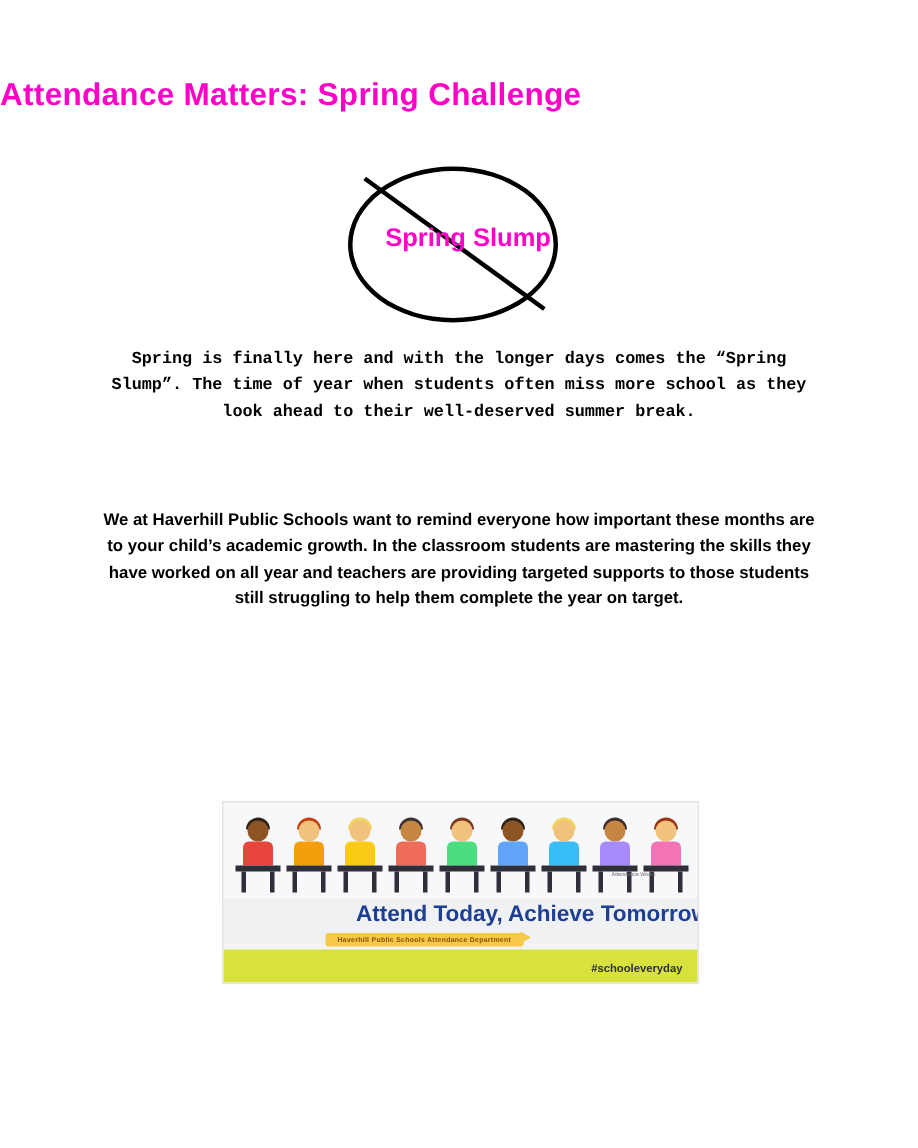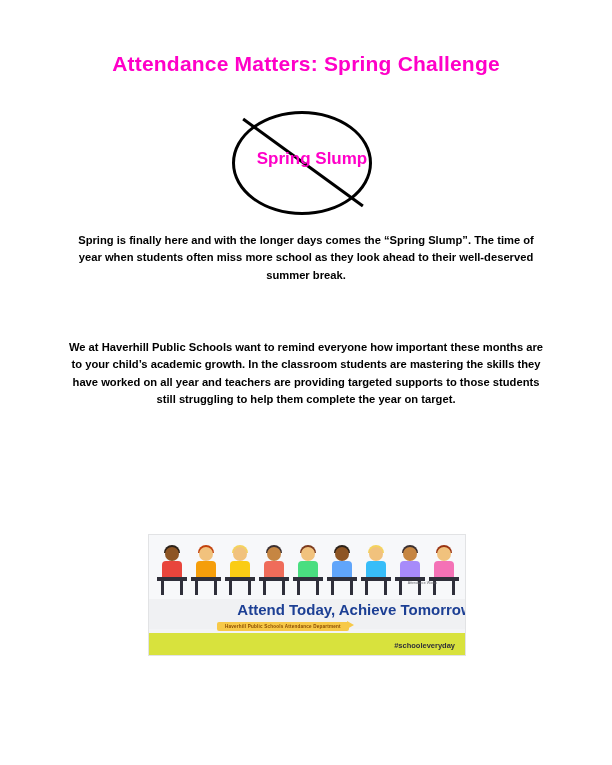--- a/index.html
+++ b/index.html
@@ -17,21 +17,20 @@
     position: relative;
     width: 612px;
     height: 765px;
     background: #ffffff;
   }
   .title {
     position: absolute;
     top: 52px;
     left: 0;
     width: 612px;
-    text-align: center;
     font-size: 21px;
     font-weight: bold;
     color: #ff00c8;
     letter-spacing: 0.2px;
   }
   
   .no-symbol {
     position: absolute;
     top: 111px;
     left: 232px;
@@ -71,21 +70,21 @@
   .body-text {
     position: absolute;
     left: 66px;
     width: 480px;
     text-align: center;
     font-size: 11.2px;
     font-weight: bold;
     color: #000000;
     line-height: 1.55;
   }
-  .p1 { top: 232px; }
+  .p1 { top: 232px; font-family: Liberation Mono, monospace; }
   .p2 { top: 291px; margin-top: 48px; }
   .p3 { top: 384px; }
   .p4 { top: 455px; }
 
   
   .banner {
     position: absolute;
     left: 148px;
     top: 534px;
     width: 318px;

